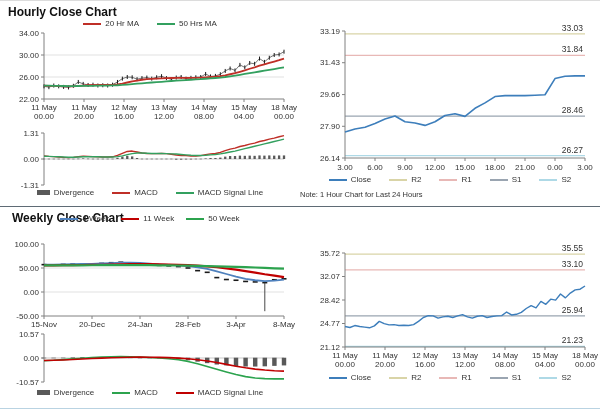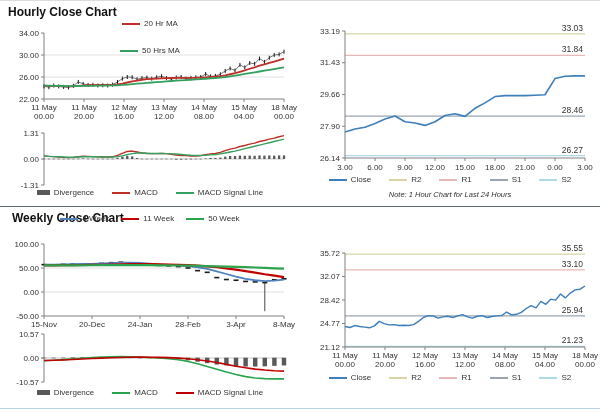--- a/index.html
+++ b/index.html
@@ -4,35 +4,35 @@
 <style>
   html,body{margin:0;padding:0;background:#fff;}
   #page{position:relative;width:600px;height:413px;background:#fff;overflow:hidden;
         font-family:"Liberation Sans",sans-serif;color:#222;}
   .abs{position:absolute;}
   .chart-title{font-size:12px;font-weight:bold;color:#111;}
   .legend{display:flex;justify-content:center;align-items:center;gap:18px;font-size:8px;color:#333;}
   .legend .li{display:flex;align-items:center;gap:4px;white-space:nowrap;}
   .sw-line{display:inline-block;width:18px;height:2px;}
   .sw-bar{display:inline-block;width:13px;height:5px;}
-  .note{font-size:7.5px;color:#333;text-align:center;font-style:italic;}
+  .note{font-size:7.5px;color:#333;text-align:left;}
   .divider{height:1px;width:600px;}
   svg{position:absolute;overflow:visible;}
   svg text{font-family:"Liberation Sans",sans-serif;fill:#333;}
   .topline{position:absolute;top:0;left:0;width:600px;height:1px;background:#dcdcdc;}
 </style>
 </head>
 <body>
 
 <div id="page">
   <div class="topline"></div>
 
   <div class="abs chart-title" style="left:8px;top:5px;">Hourly Close Chart</div>
 
-  <div class="abs legend" style="left:0;top:19px;width:300px;flex-direction:column;">
+  <div class="abs legend" style="left:0;top:19px;width:300px;">
       <span class="li">
         <span class="sw-line" style="background: rgb(191, 47, 39);"></span>
         <span>20 Hr MA</span>
       </span>
       <span class="li">
         <span class="sw-line" style="background: rgb(51, 160, 95);"></span>
         <span>50 Hrs MA</span>
       </span>
     </div>
   <svg class="abs" style="left:0;top:26px;" width="300" height="100">

